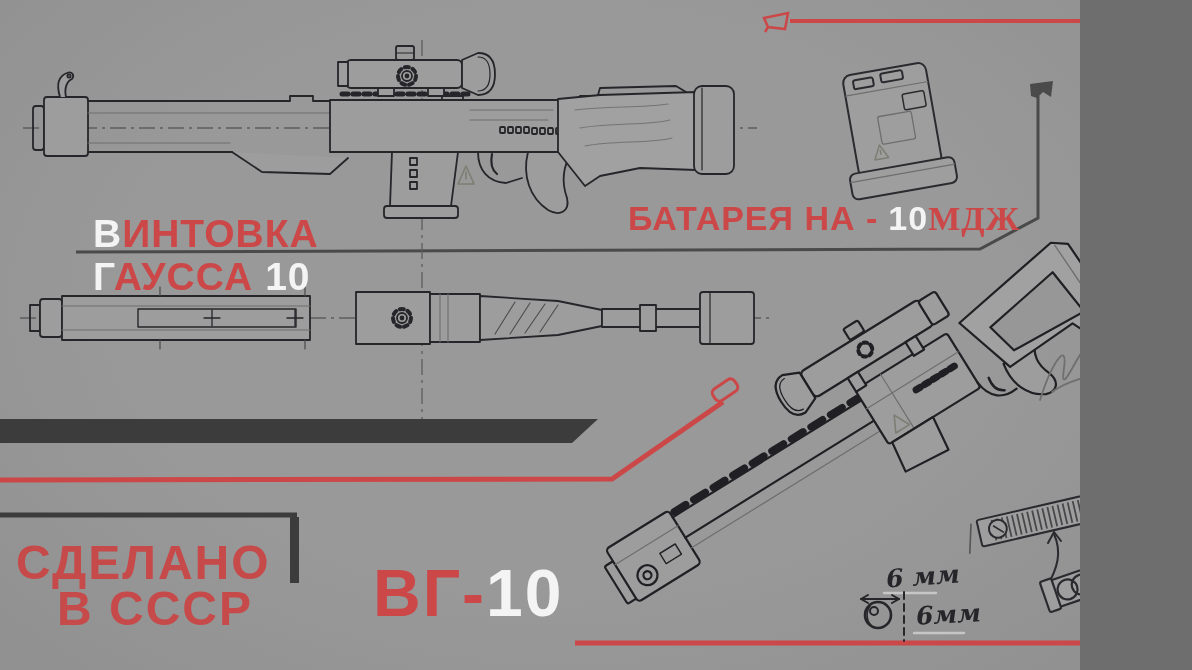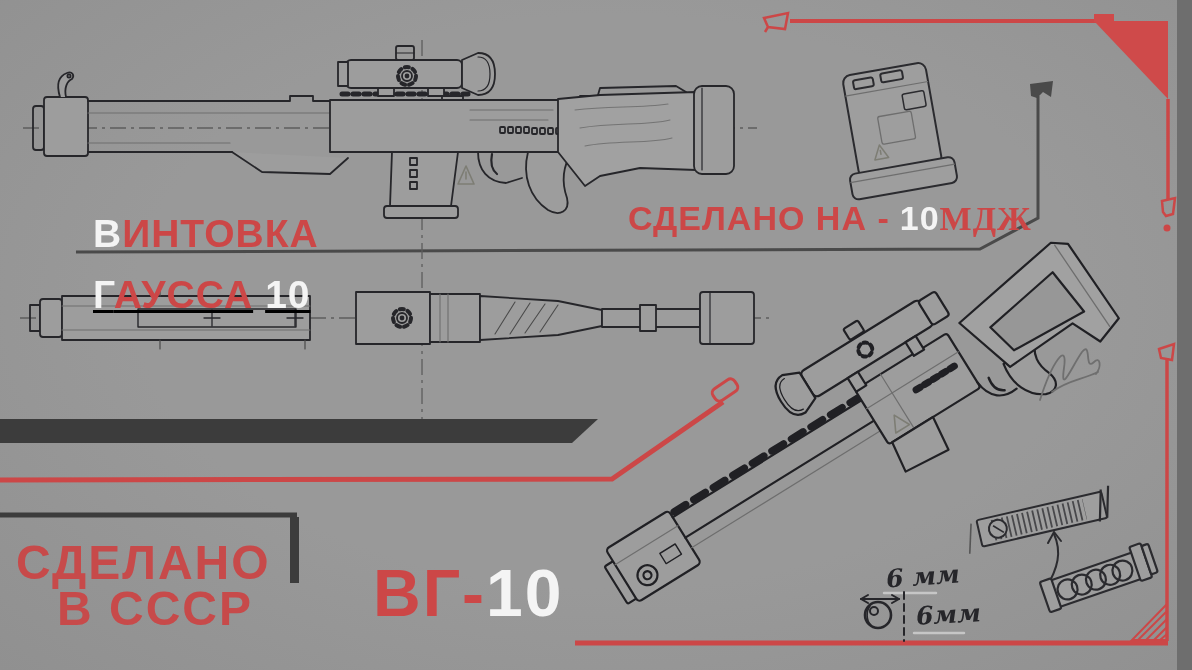--- a/index.html
+++ b/index.html
@@ -1,17 +1,17 @@
 <!DOCTYPE html>
 <html><head>
 <meta charset="utf-8">
 <style>
   html,body{margin:0;padding:0;background:#6e6e6e;}
   .stage{
-    position:relative;width:1177px;height:670px;overflow:hidden;
+    position:relative;width:1080px;height:670px;overflow:hidden;
     background:radial-gradient(ellipse at 52% 45%, #999999 55%, #909090 100%);
     font-family:"Liberation Sans",sans-serif;
   }
   svg.art{position:absolute;left:0;top:0;}
   .t{position:absolute;font-family:"Liberation Sans",sans-serif;font-weight:700;white-space:nowrap;line-height:1;}
   .red{color:#cc4747;}
   .white{color:#f4f4f4;}
   .title{font-size:39px;letter-spacing:1px;}
   .battery-label{font-size:34px;letter-spacing:1px;}
   .model{font-size:66px;letter-spacing:2px;}
@@ -236,23 +236,23 @@
       <path d="M861 599 l7 -4 M861 599 l7 4 M899 599 l-7 -4 M899 599 l-7 4" stroke-width="2"></path>
       <circle cx="878" cy="615" r="13" stroke-width="2.6"></circle>
       <path d="M870 606 C866 611 866 621 871 625" stroke-width="1.6"></path>
       <circle cx="874" cy="611" r="4" stroke-width="2"></circle>
       <path d="M904 592 V641" stroke-width="2" stroke-dasharray="7 5"></path>
     </g>
   </svg>
 
   <div class="t title" style="left:93px;top:214px;"><span class="white">В</span><span class="red">ИНТОВКА</span></div>
 
-  <div class="t title" style="left:93px;top:275px;text-decoration:underline;"><span class="white">Г</span><span class="red">АУССА</span><span class="white" style="margin-left:12px;">10</span></div>
-
-  <div class="t battery-label" style="left:628px;top:201px;"><span class="red">СДЕЛАНО НА -</span><span class="white" style="margin-left:10px;">10</span><span class="red" style="margin-left:0;font-family:Liberation Serif, serif;">МДЖ</span></div>
+  <div class="t title" style="left:93px;top:257px;"><span class="white">Г</span><span class="red">АУССА</span><span class="white" style="margin-left:12px;">10</span></div>
+
+  <div class="t battery-label" style="left:628px;top:201px;"><span class="red">БАТАРЕЯ НА -</span><span class="white" style="margin-left:10px;">10</span><span class="red" style="margin-left:0;font-family:Liberation Serif, serif;">МДЖ</span></div>
 
   <div class="t model" style="left:373px;top:560px;"><span class="red">ВГ-</span><span class="white">10</span></div>
 
   <div class="t made" style="left:16px;top:539px;width:248px;">СДЕЛАНО</div>
   <div class="t made" style="left:31px;top:585px;width:248px;">В СССР</div>
 
   <div class="hand" style="left:886px;top:562px;font-size:25px;transform:rotate(-4deg);">6 мм</div>
   <div class="hand" style="left:916px;top:600px;font-size:25px;transform:rotate(-3deg);">6мм</div>
 
 </div>

